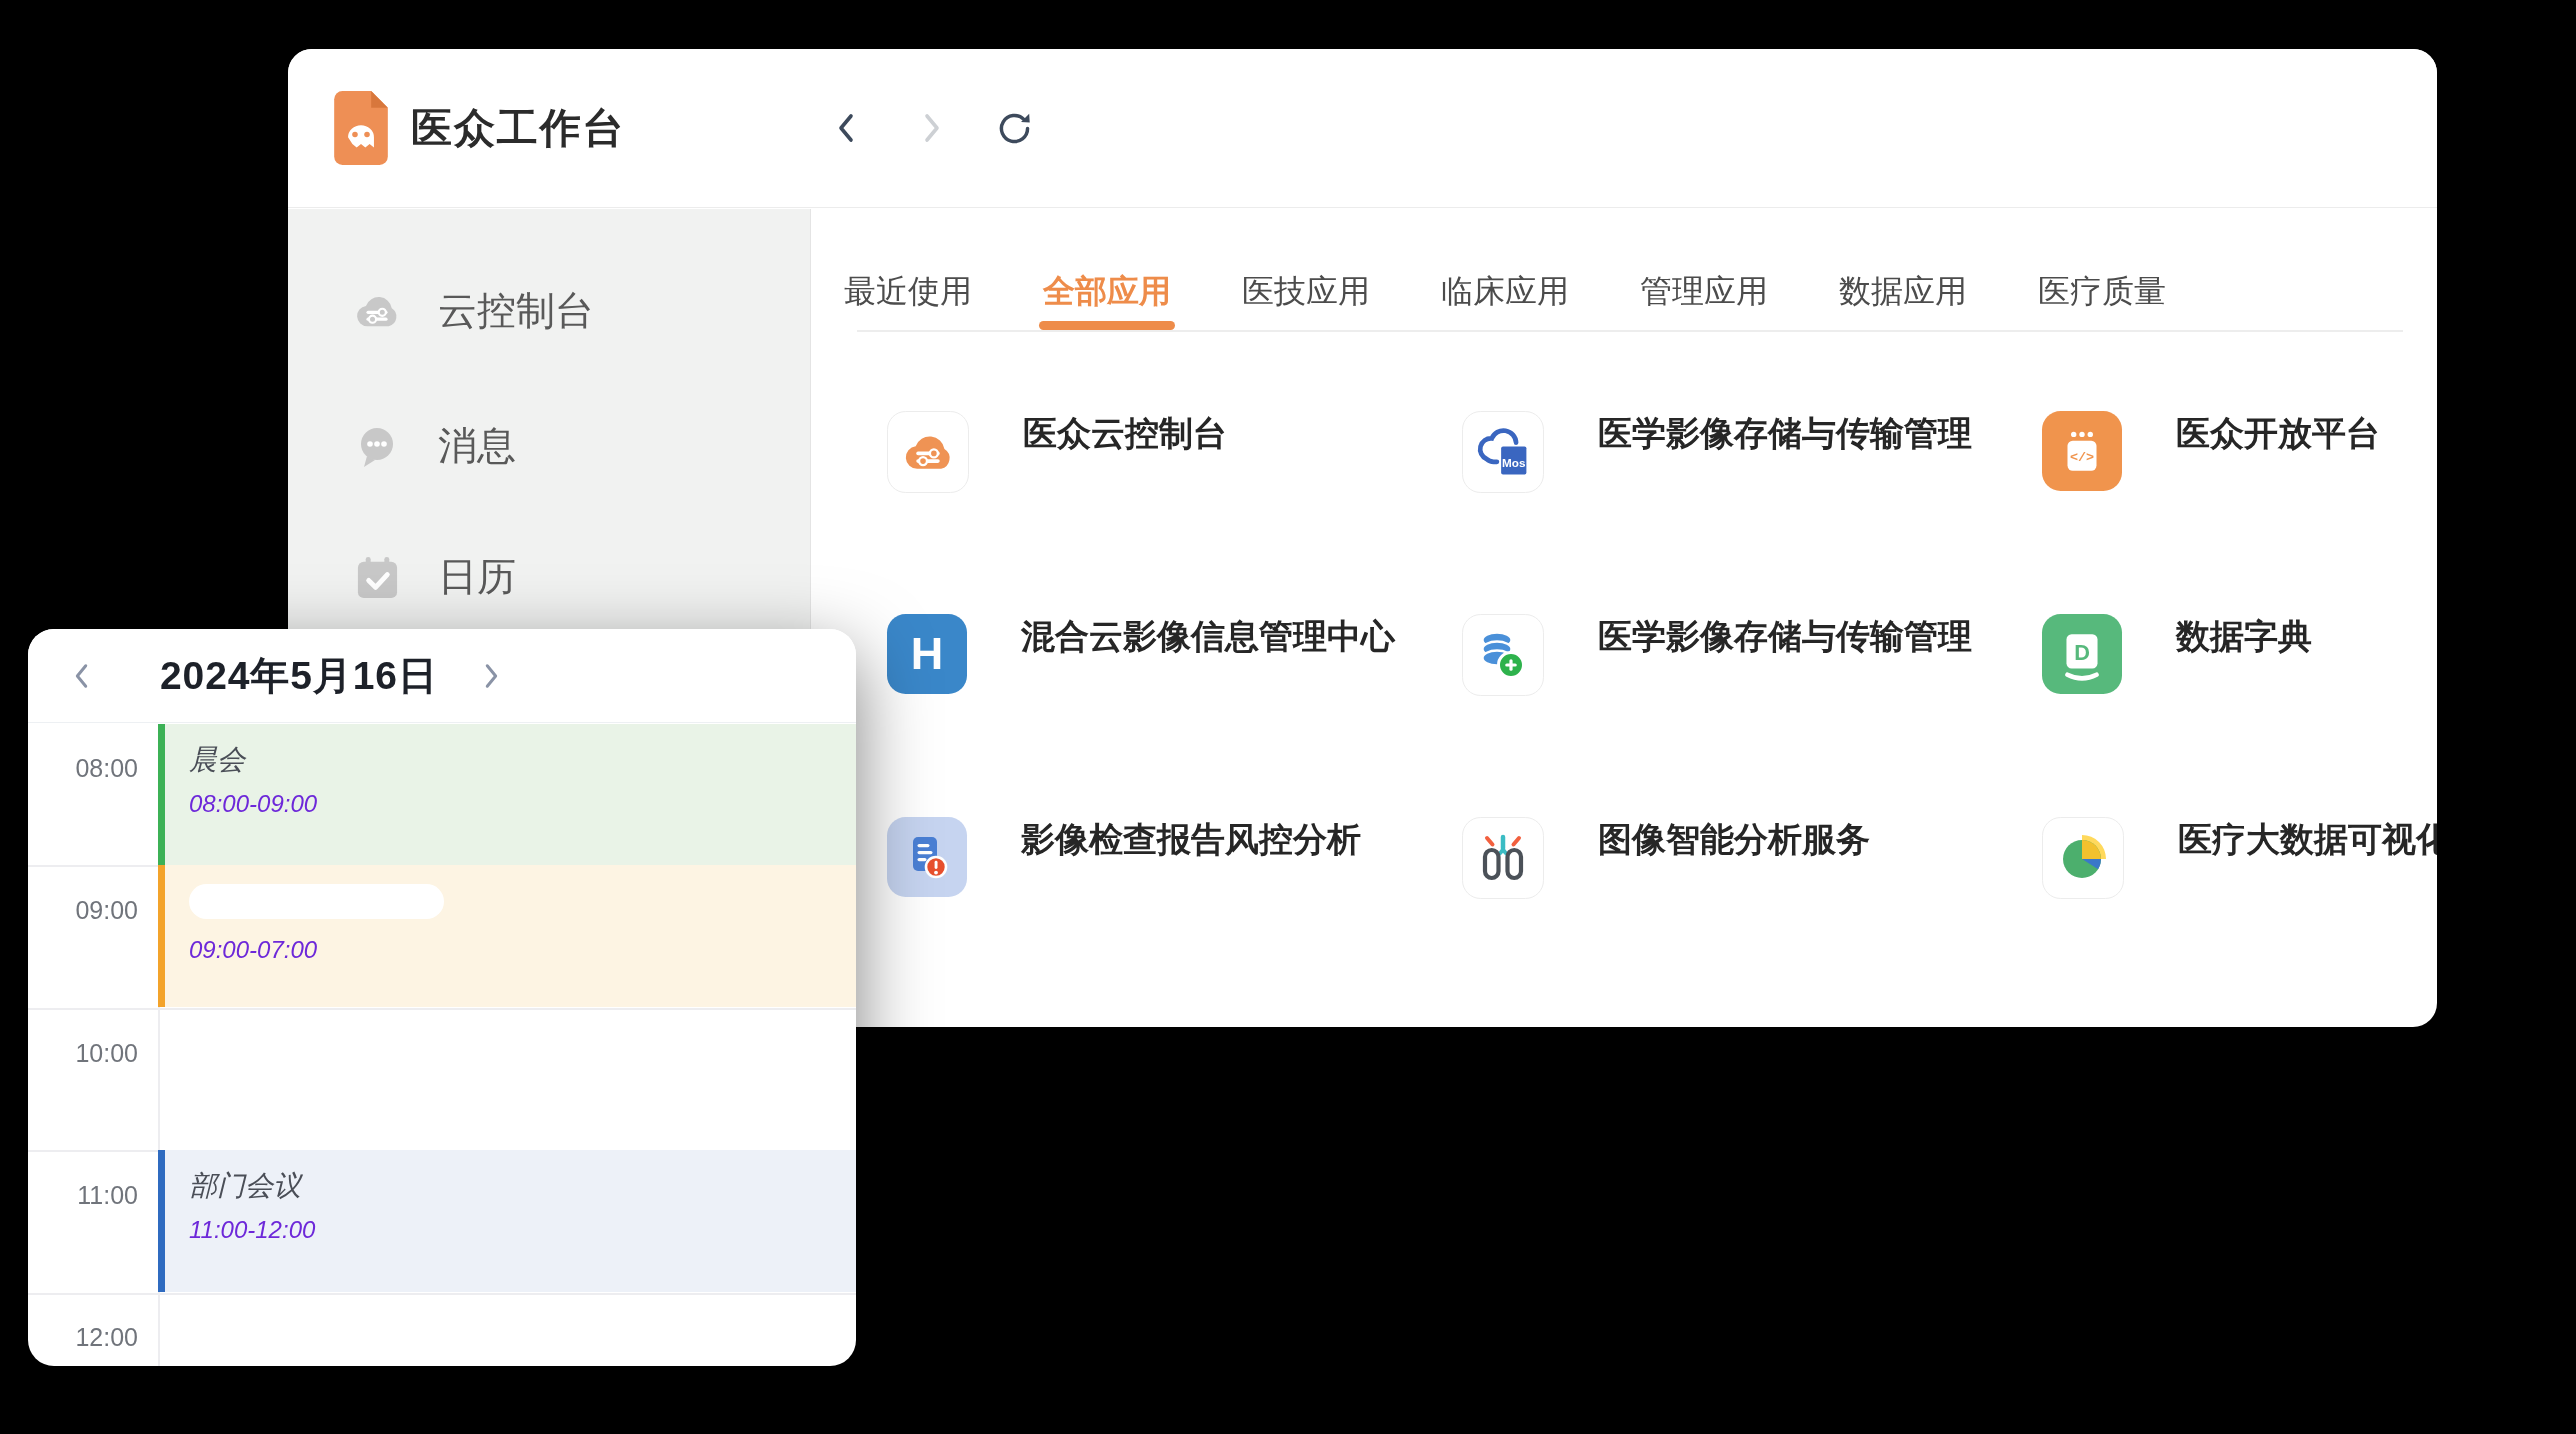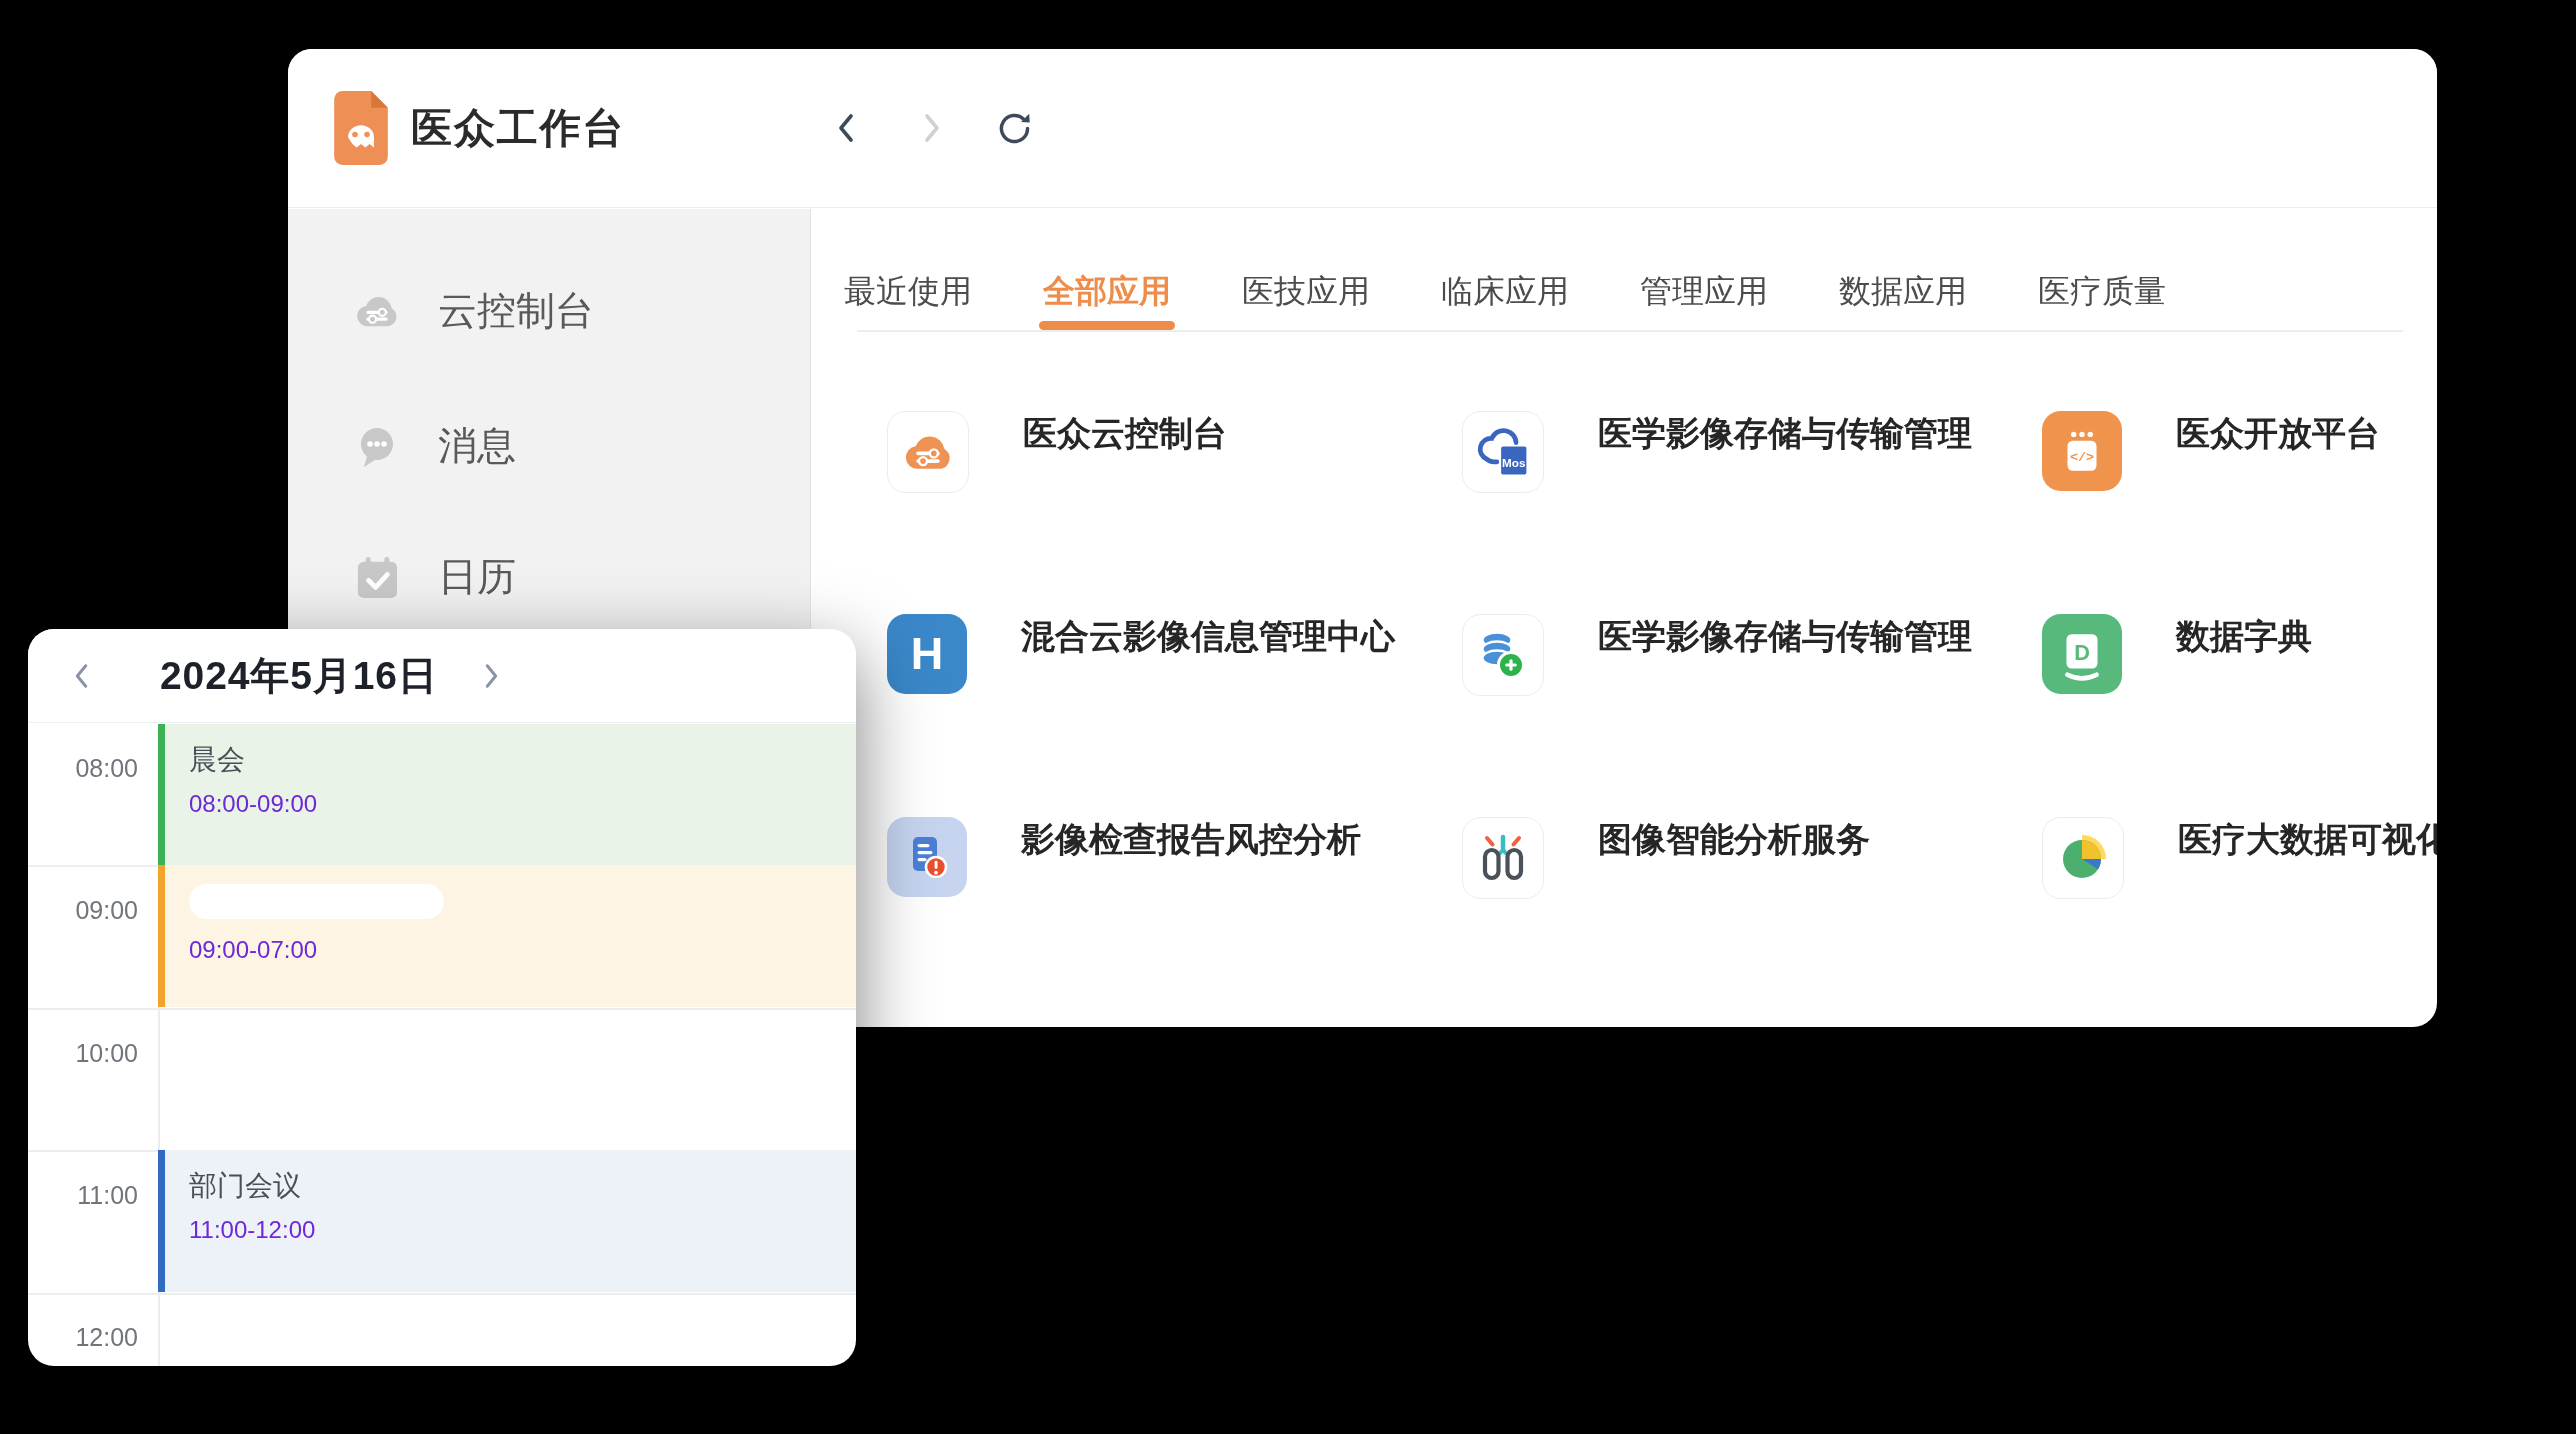--- a/index.html
+++ b/index.html
@@ -45,21 +45,21 @@
   .cal-header{position:absolute;left:0;right:0;top:0;height:93px;border-bottom:1.9px solid #edf0f3;background:#fff;}
   .cal-nav{position:absolute;top:0;width:52px;height:93px;display:flex;align-items:center;justify-content:center;cursor:pointer;}
   .cal-prev{left:28px;}
   .cal-next{left:437px;}
   .cal-date{position:absolute;left:132px;top:0;height:93px;display:flex;align-items:center;
     font-size:39px;font-weight:600;color:#1d2129;letter-spacing:0.9px;}
   .cal-grid{position:absolute;left:0;right:0;top:95px;bottom:0;}
   .vline{position:absolute;left:130px;top:0;bottom:0;width:1.9px;background:#ededf0;}
   .hline{position:absolute;left:0;right:0;height:1.9px;background:#ededf0;}
   .tlabel{position:absolute;left:0;width:110px;text-align:right;font-size:25px;color:#70747b;}
-  .event{position:absolute;left:130px;right:0;box-sizing:border-box;padding:17px 0 0 24px;border-left:7.4px solid;cursor:pointer;}
+  .event{position:absolute;left:130px;right:0;box-sizing:border-box;padding:17px 0 0 24px;border-left:7.4px solid;cursor:pointer;font-style:italic;}
   .event-title{font-size:28px;font-weight:500;color:#4a4e57;}
   .event-time{font-size:24px;color:#6d28d9;margin-top:11.2px;}
   .pill{width:255px;height:35px;border-radius:17.7px;background:#fff;overflow:hidden;}
   .ev-green{top:0;height:141px;background:#e9f3e7;border-color:#3cb156;}
   .ev-orange{top:141px;height:142px;background:#fdf4e3;border-color:#f3a32b;padding-top:18.6px;}
   .ev-blue{top:426px;height:142px;background:#edf1f8;border-color:#2f6bc0;}
   svg{display:block;}
 </style>
 </head>
 <body>

